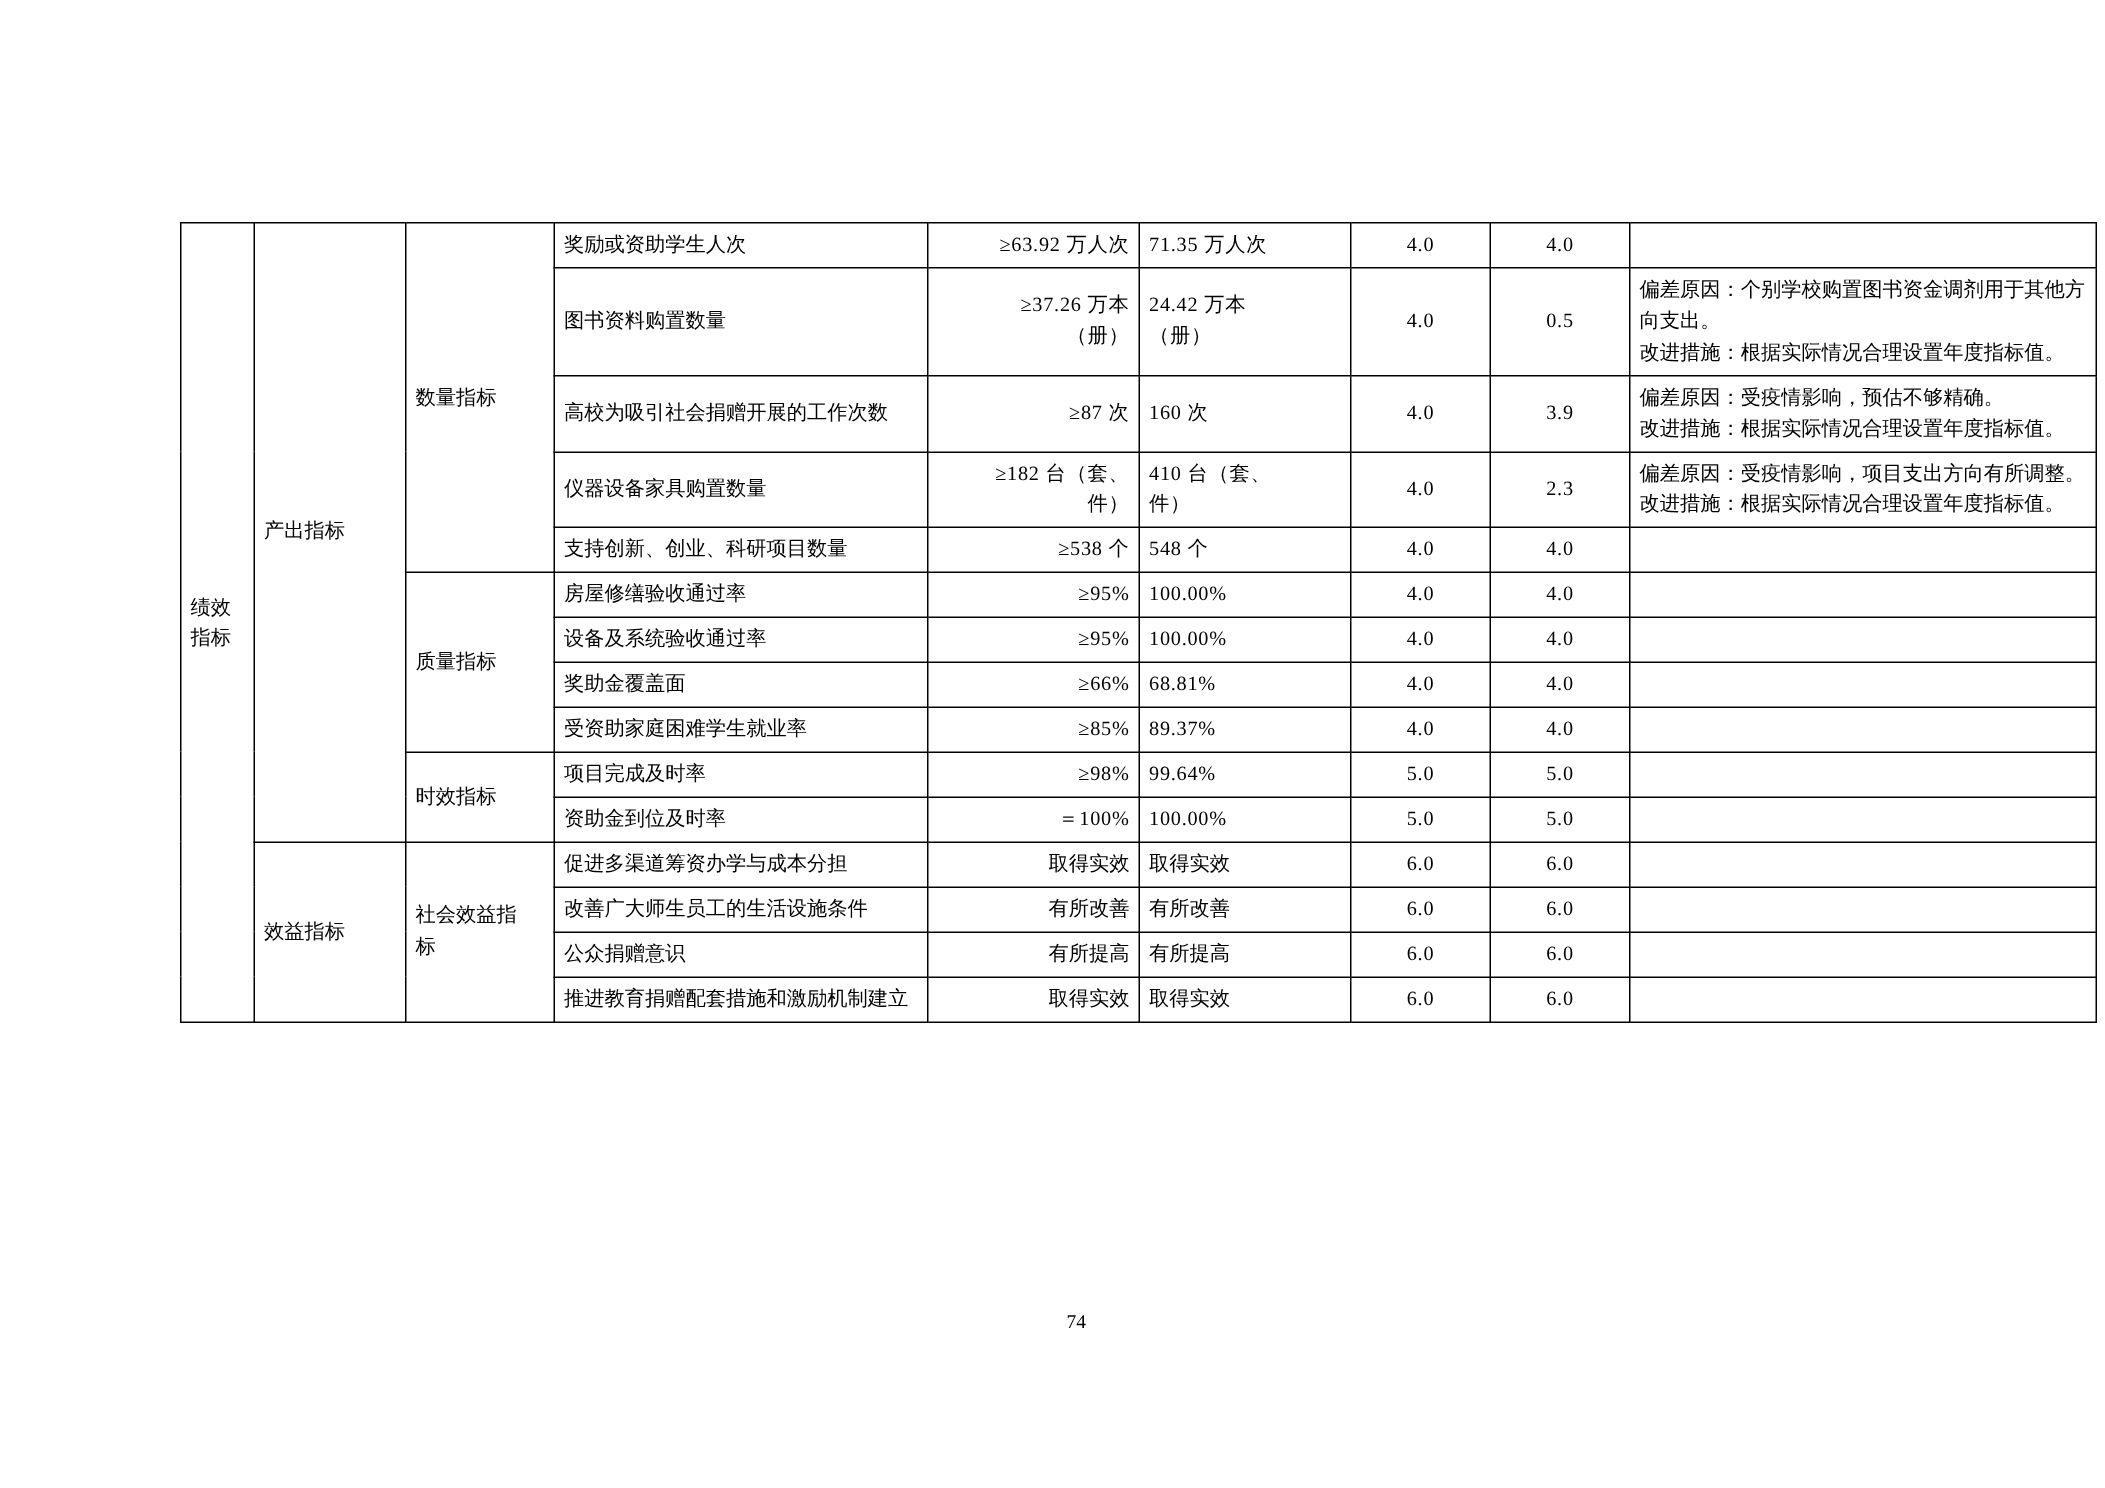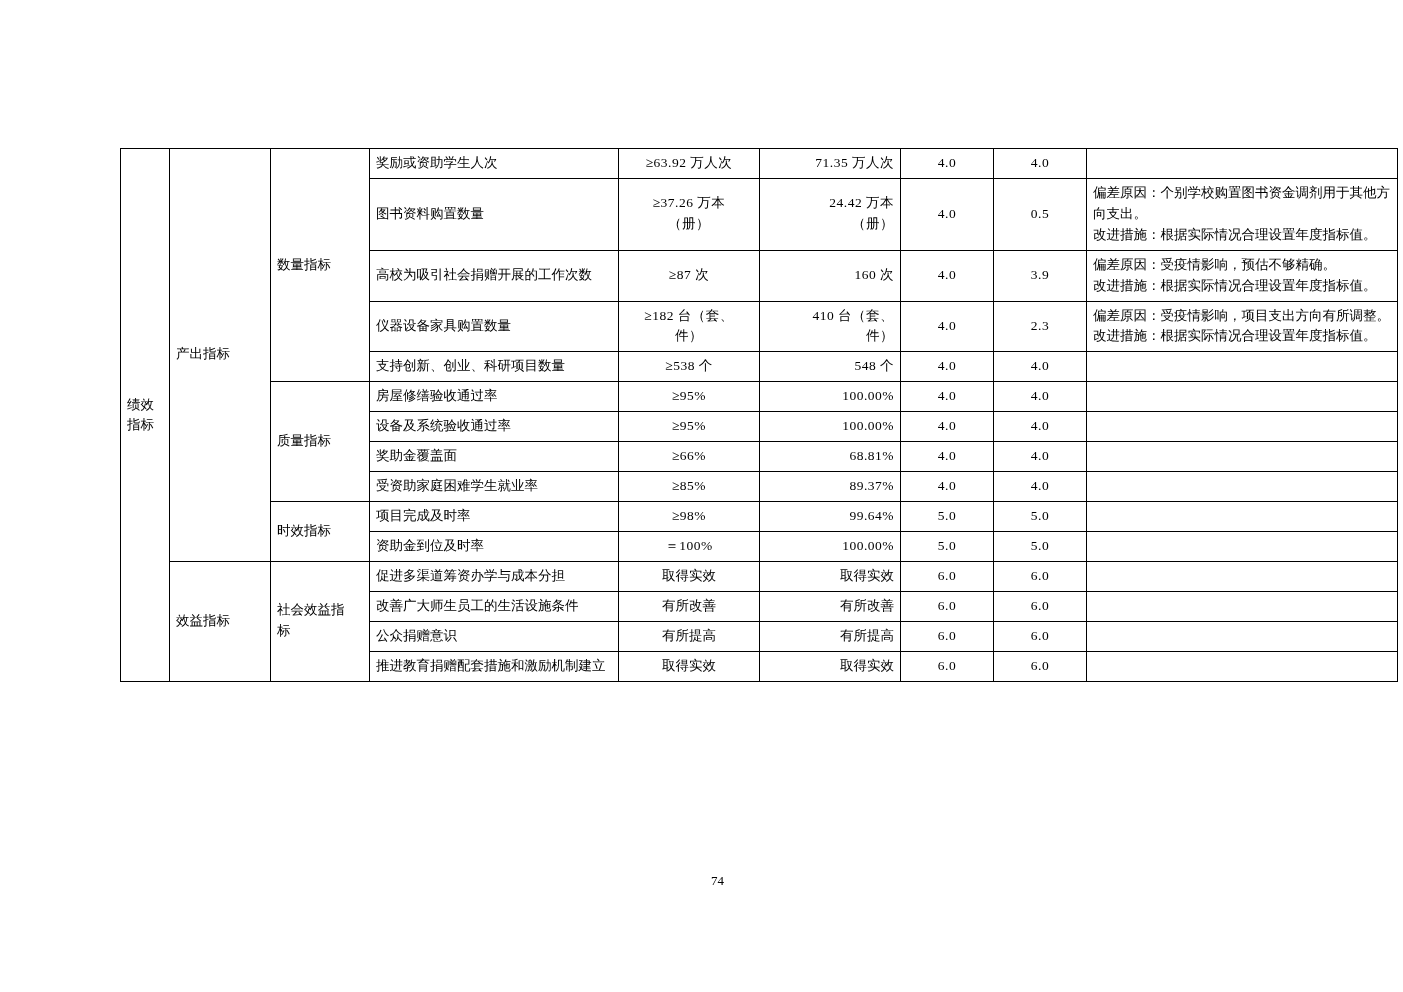--- a/index.html
+++ b/index.html
@@ -36,22 +36,22 @@
     font-size: 13.5px;
     line-height: 1.55;
     padding: 4px 6px;
     vertical-align: middle;
     word-break: break-all;
   }
   .c-cat      { width: 36px;  text-align: center; margin-left: 28px; }
   .c-group    { width: 88px;  text-align: center; }
   .c-sub      { width: 86px;  text-align: center; }
   .c-name     { width: 236px; text-align: left; padding-left: 10px; }
-  .c-target   { width: 128px; text-align: center; }
-  .c-actual   { width: 128px; text-align: right; margin-top: 38px; }
+  .c-target   { width: 128px; text-align: right; }
+  .c-actual   { width: 128px; text-align: left; margin-top: 38px; }
   .c-weight   { width: 80px;  text-align: center; }
   .c-score    { width: 80px;  text-align: center; }
   .c-remark   { width: 298px; text-align: left; padding: 6px 8px; }
 
   .remark-line { display: block; }
   .vert-center { text-align: left; border-radius: 29px; }
   .num { font-family: "Liberation Serif", serif; letter-spacing: 0.5px; }
 
   .pagenum {
     position: absolute;

